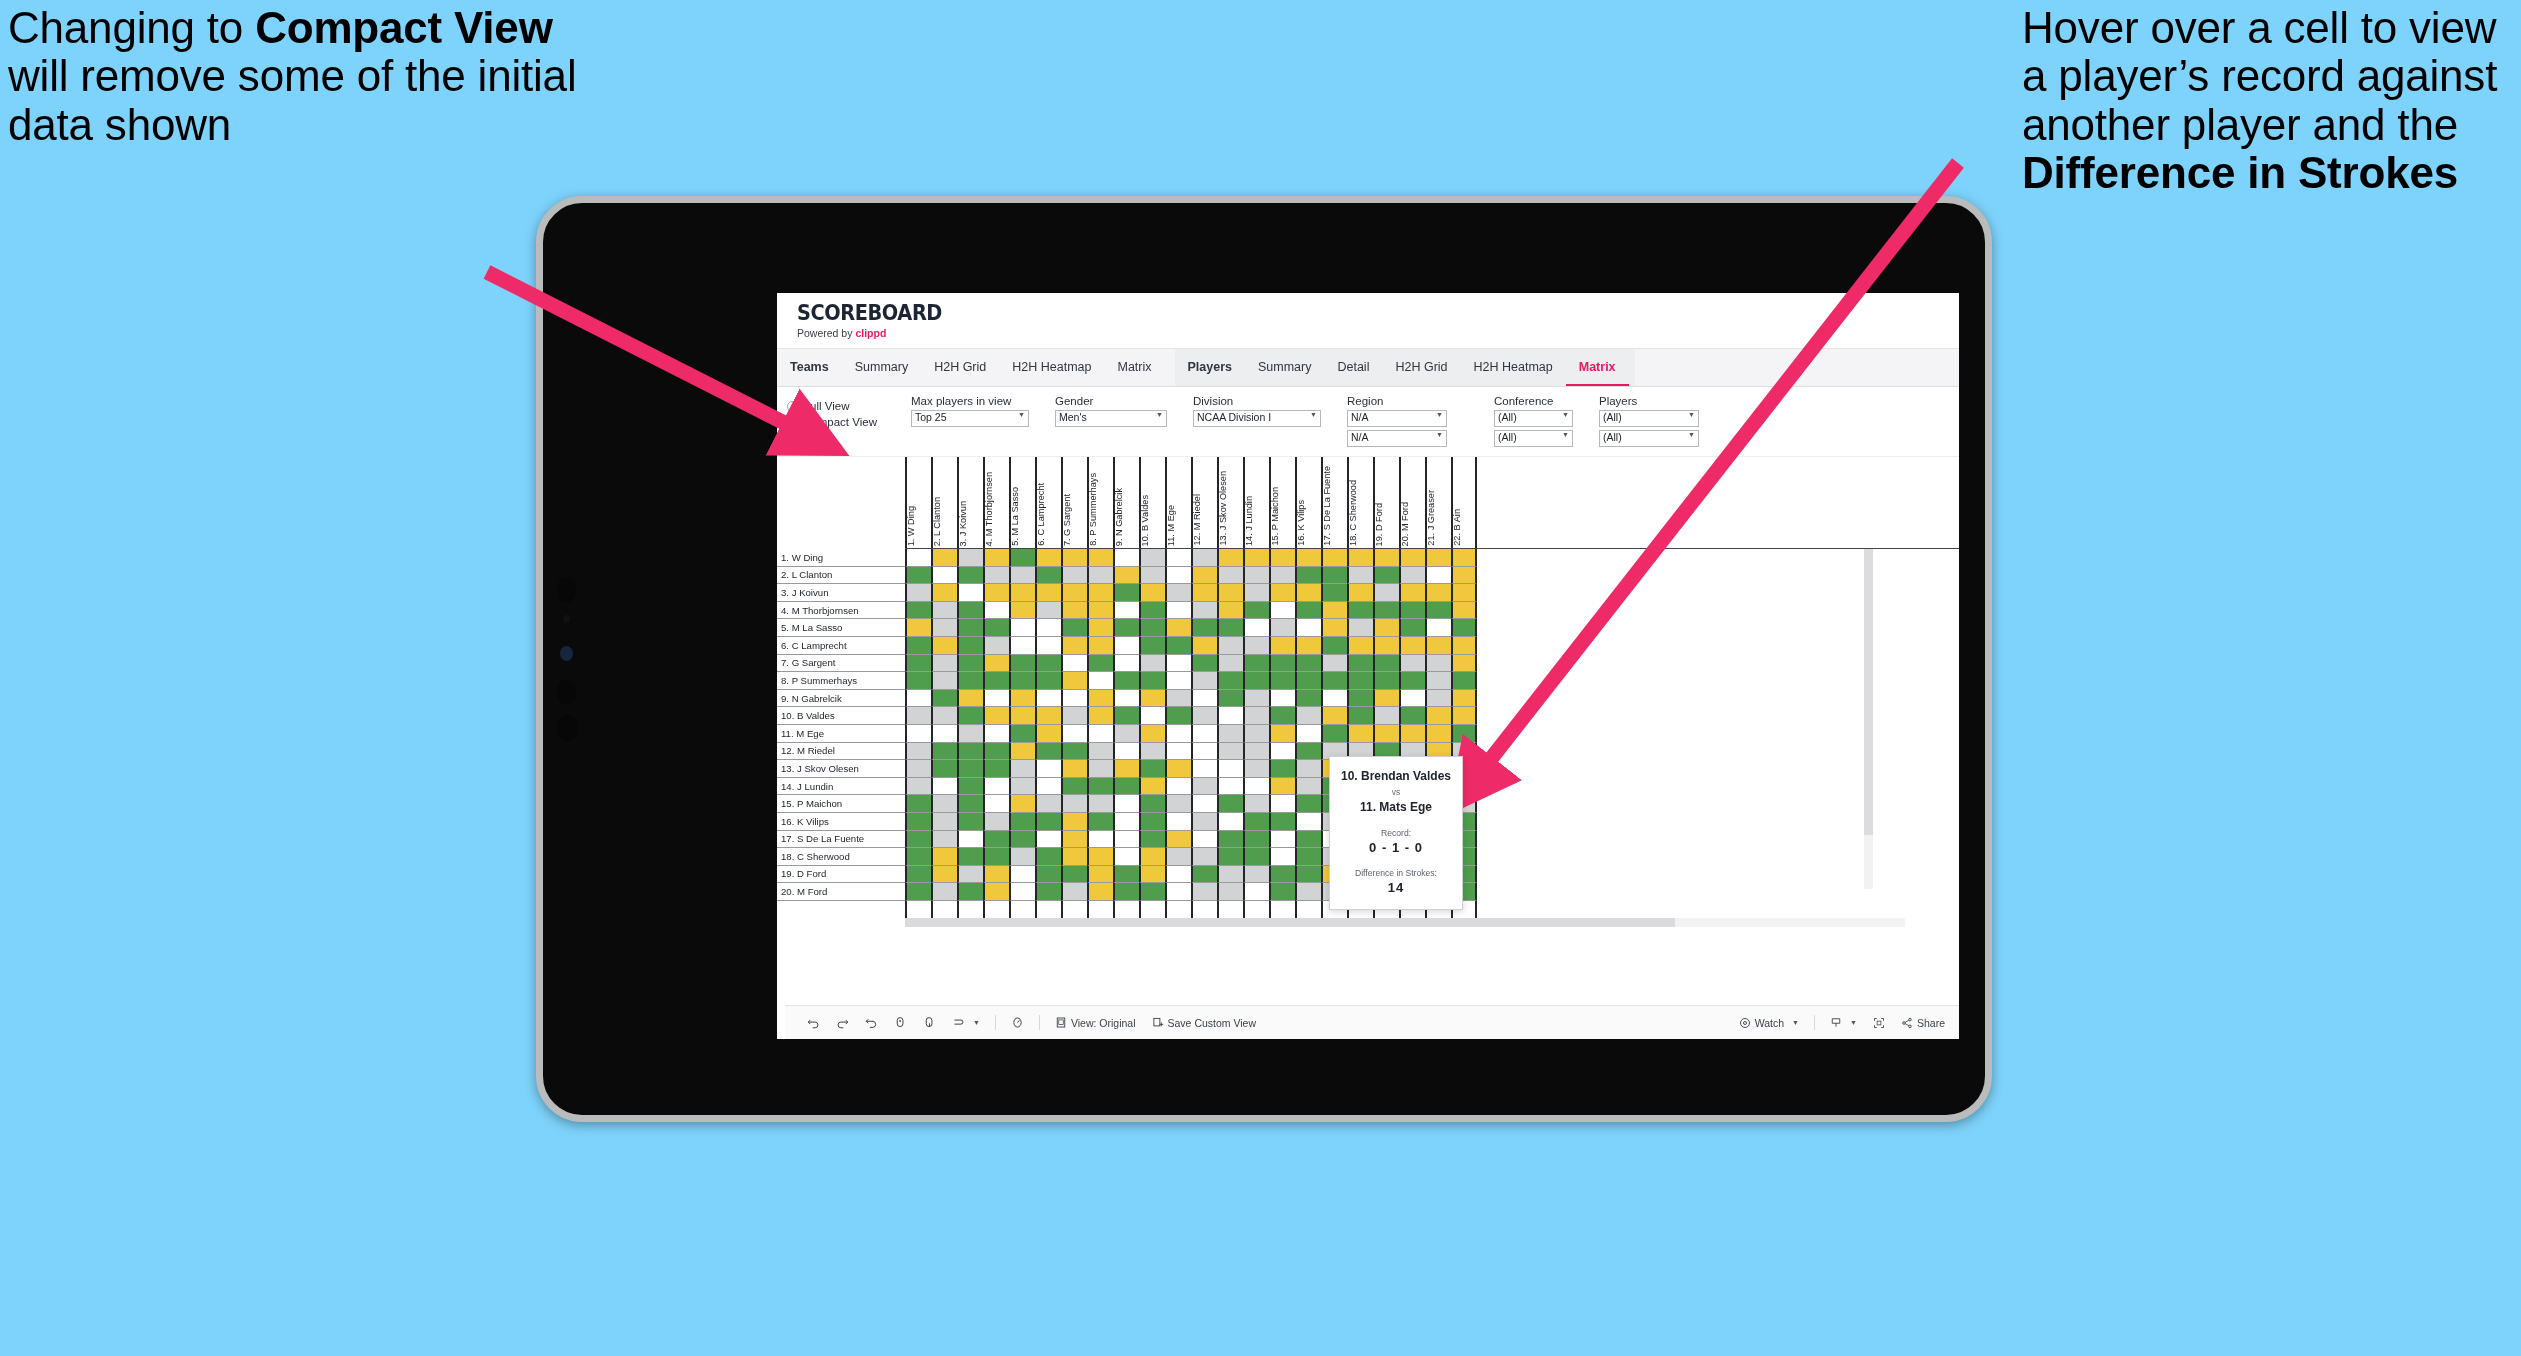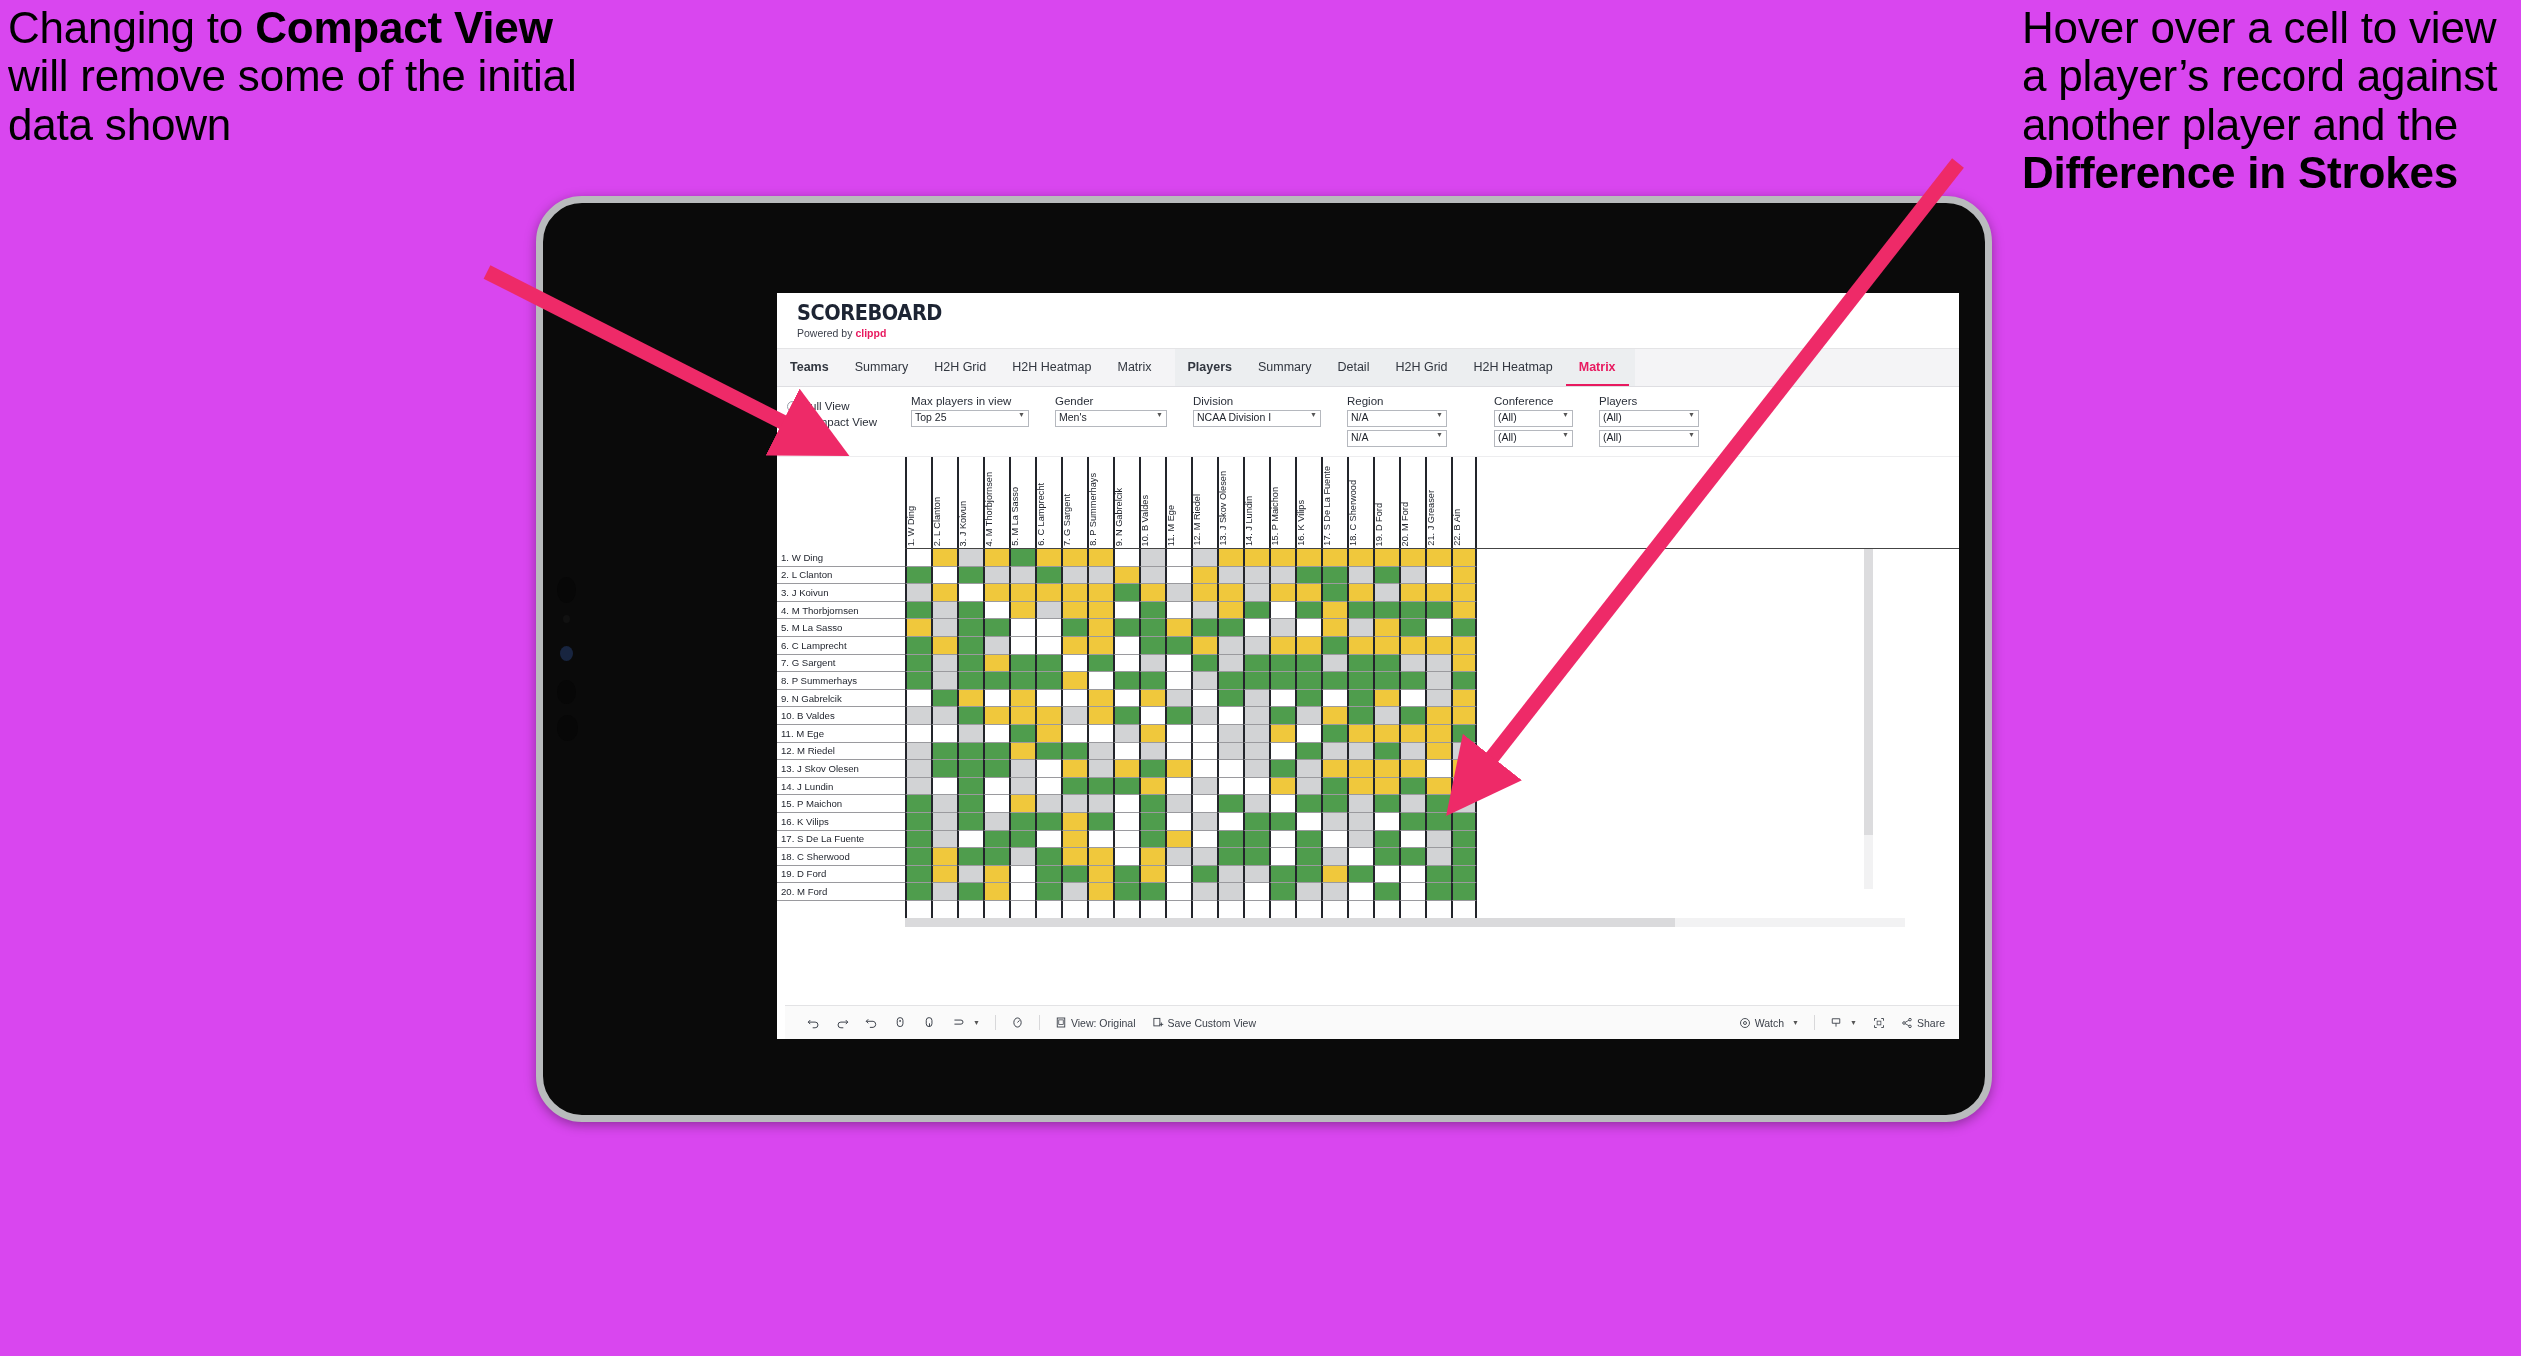--- a/index.html
+++ b/index.html
@@ -3,21 +3,21 @@
 <meta charset="utf-8">
 <style>
   * { box-sizing: border-box; }
   html, body {
     margin: 0; padding: 0;
     width: 2521px; height: 1356px;
     background: #ffffff;
     font-family: "Liberation Sans", sans-serif;
     overflow: hidden;
   }
-  #stage { position: relative; width: 2521px; height: 1356px; background: #d946ef; }
+  #stage { position: relative; width: 2521px; height: 1356px; background: #7dd3fc; }
 
   
   .annot {
     position: absolute;
     color: #000;
     font-size: 44px;
     line-height: 1.10;
     font-weight: 400;
     letter-spacing: -0.2px;
   }
@@ -918,20 +918,29 @@
             <div class="footcell"></div>
           </div>
 
         <div id="hscroll">
           <div id="hthumb"></div>
         </div>
         <div id="vscroll">
           <div id="vthumb"></div>
         </div>
 
+        <div id="tooltip">
+          <div class="tp-name">10. Brendan Valdes</div>
+          <div class="tp-vs">vs</div>
+          <div class="tp-name">11. Mats Ege</div>
+          <div class="tp-sec">Record:</div>
+          <div class="tp-val">0 - 1 - 0</div>
+          <div class="tp-sec">Difference in Strokes:</div>
+          <div class="tp-val">14</div>
+        </div>
       </div>
 
       <div id="toolbar">
         <div class="tb">
           <svg width="13" height="13" viewBox="0 0 16 16">
               <path d="M4 5 L1.5 7.5 L4 10" fill="none" stroke="#3a3f48" stroke-width="1.2"></path>
               <path d="M1.5 7.5 H10 a3.5 3.5 0 0 1 0 7 H7" fill="none" stroke="#3a3f48" stroke-width="1.2"></path>
             </svg>
         </div>
         <div class="tb">

